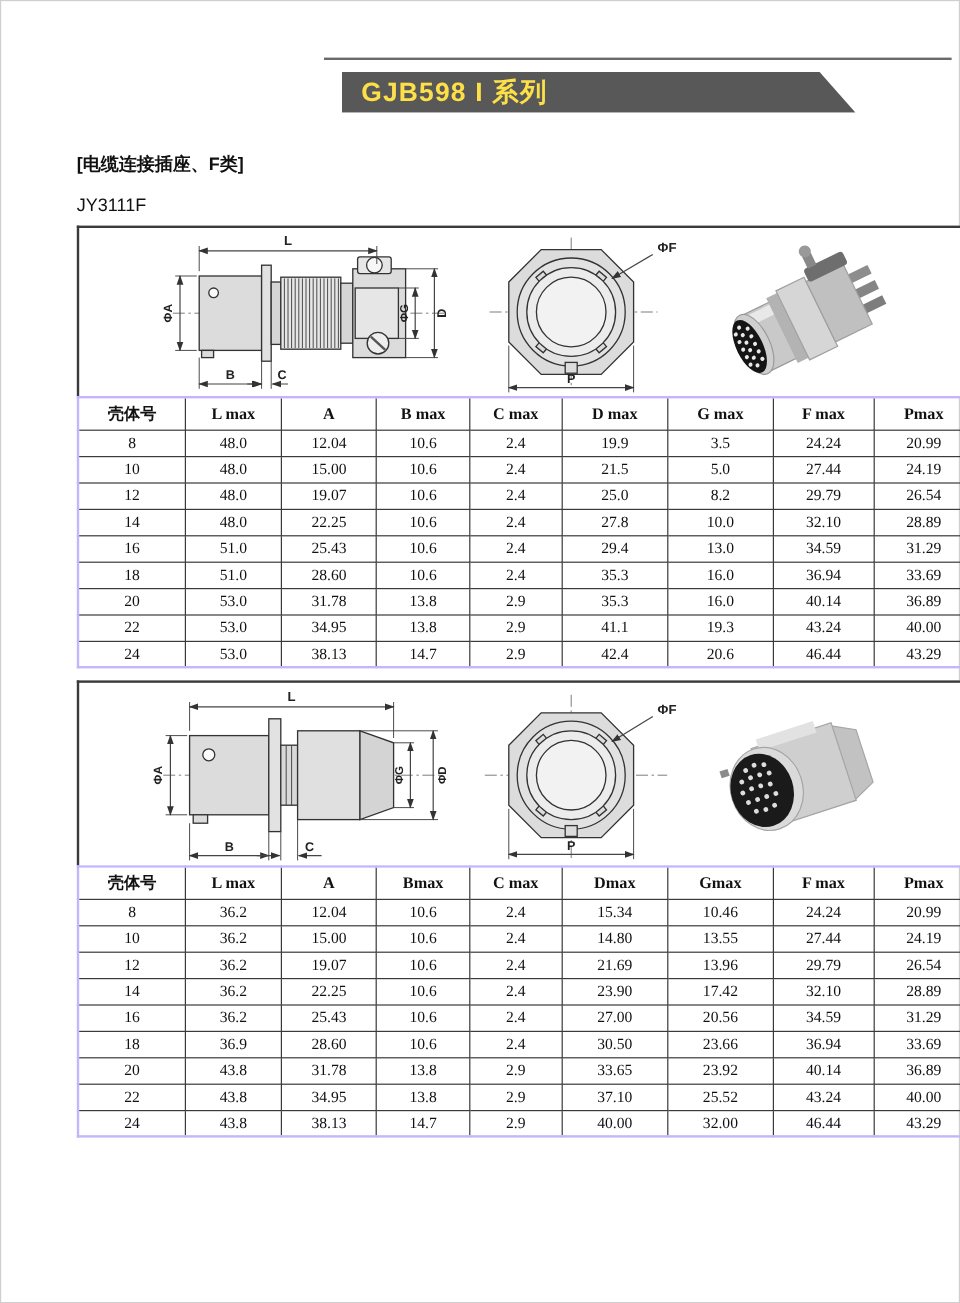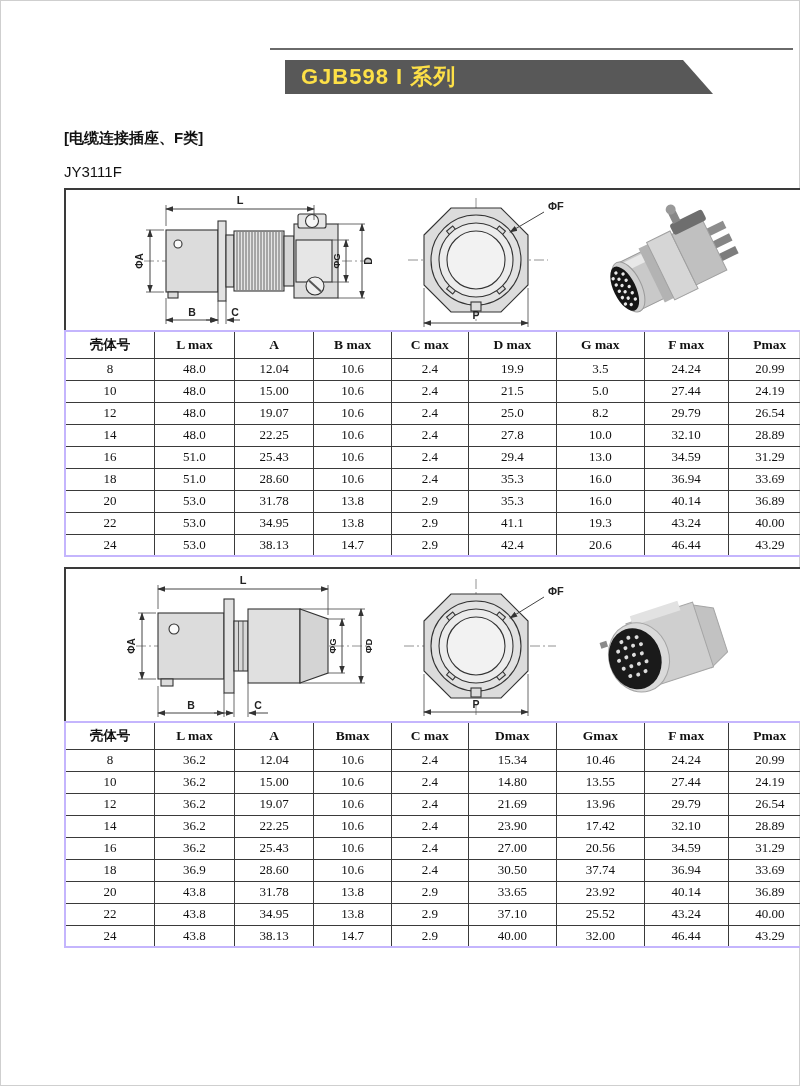--- a/index.html
+++ b/index.html
@@ -506,21 +506,21 @@
             <td>34.59</td>
             <td>31.29</td>
           </tr>
           <tr>
             <td>18</td>
             <td>36.9</td>
             <td>28.60</td>
             <td>10.6</td>
             <td>2.4</td>
             <td>30.50</td>
-            <td>37.74</td>
+            <td>23.66</td>
             <td>36.94</td>
             <td>33.69</td>
           </tr>
           <tr>
             <td>20</td>
             <td>43.8</td>
             <td>31.78</td>
             <td>13.8</td>
             <td>2.9</td>
             <td>33.65</td>

